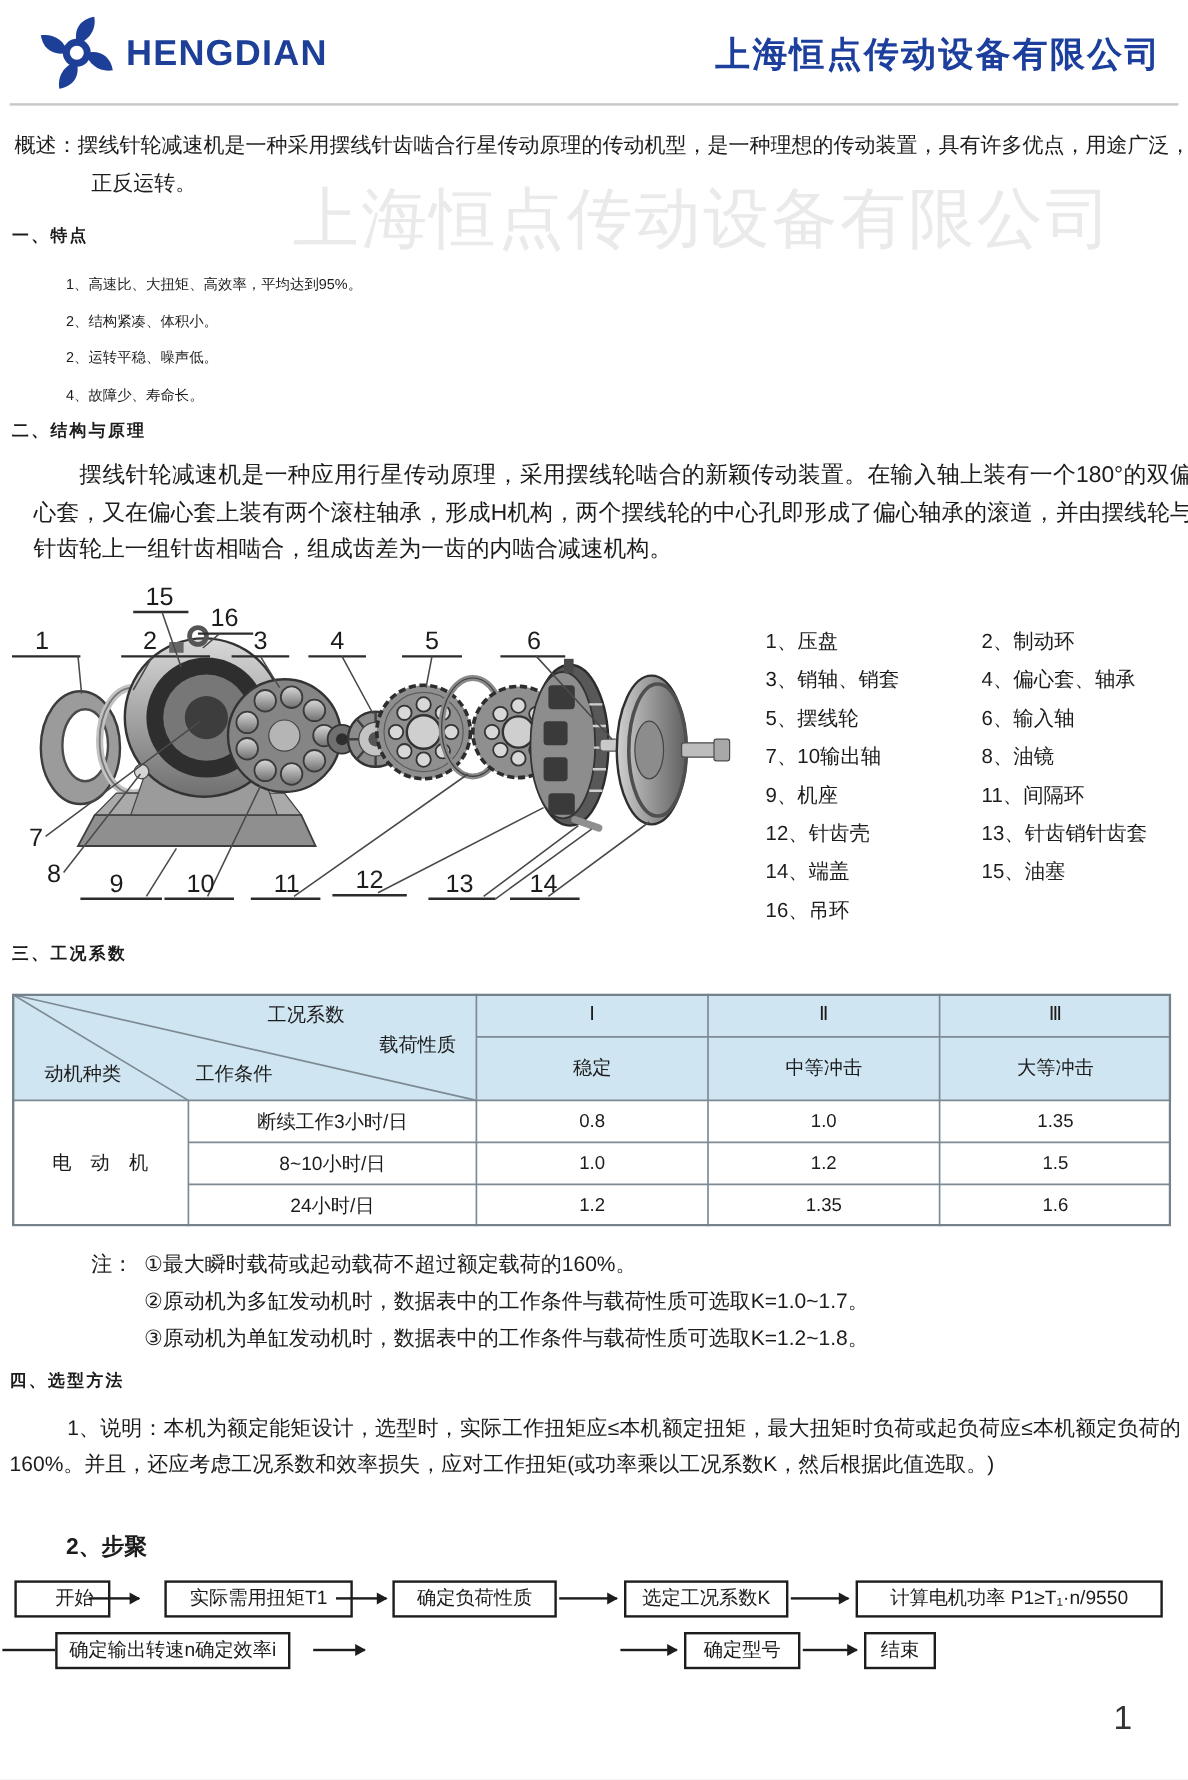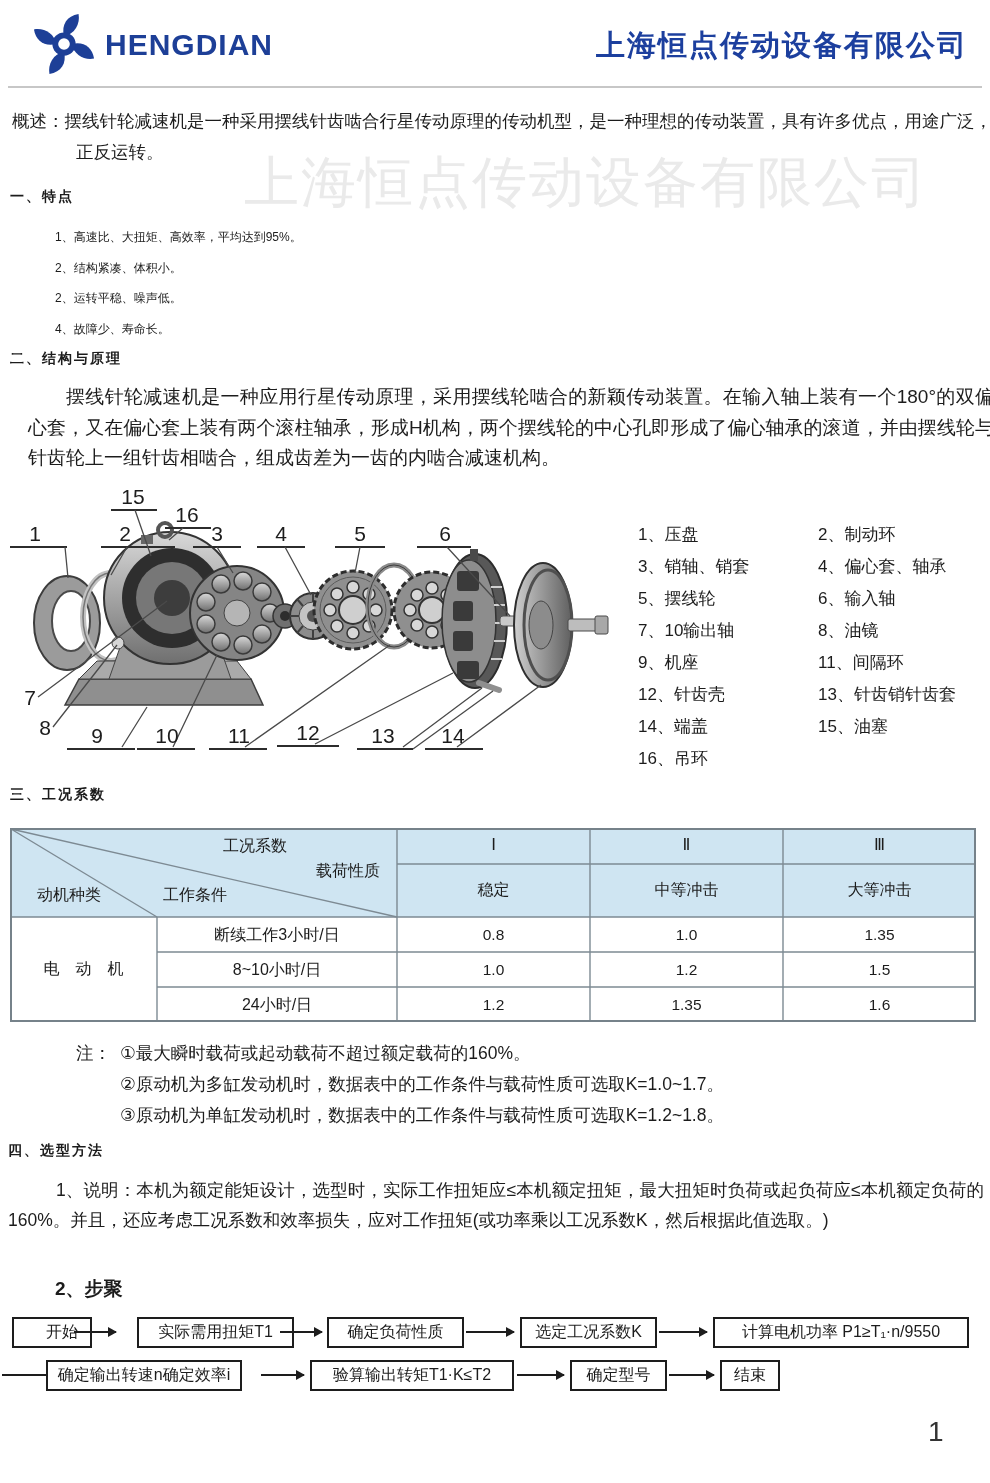--- a/index.html
+++ b/index.html
@@ -325,21 +325,20 @@
   <div class="fl-arrow" style="left:280px;top:1331px;width:42px;"></div>
   <div class="fl-box" style="left:327px;top:1317px;width:133px;">确定负荷性质</div>
   <div class="fl-arrow" style="left:466px;top:1331px;width:48px;"></div>
   <div class="fl-box" style="left:520px;top:1317px;width:133px;">选定工况系数K</div>
   <div class="fl-arrow" style="left:659px;top:1331px;width:48px;"></div>
   <div class="fl-box" style="left:713px;top:1317px;width:252px;">计算电机功率 P1≥T₁·n/9550</div>
 
   <div class="fl-arrow" style="left:2px;top:1374px;width:52px;"></div>
   <div class="fl-box" style="left:46px;top:1360px;width:192px;">确定输出转速n确定效率i</div>
   <div class="fl-arrow" style="left:261px;top:1374px;width:43px;"></div>
-  <div class="fl-box" style="left:310px;top:1360px;width:200px;">验算输出转矩T1·K≤T2</div>
   <div class="fl-arrow" style="left:517px;top:1374px;width:47px;"></div>
   <div class="fl-box" style="left:570px;top:1360px;width:93px;">确定型号</div>
   <div class="fl-arrow" style="left:669px;top:1374px;width:45px;"></div>
   <div class="fl-box" style="left:720px;top:1360px;width:56px;">结束</div>
 
   <div class="abs page-num">1</div>
 
 </div>
 
 </body></html>

